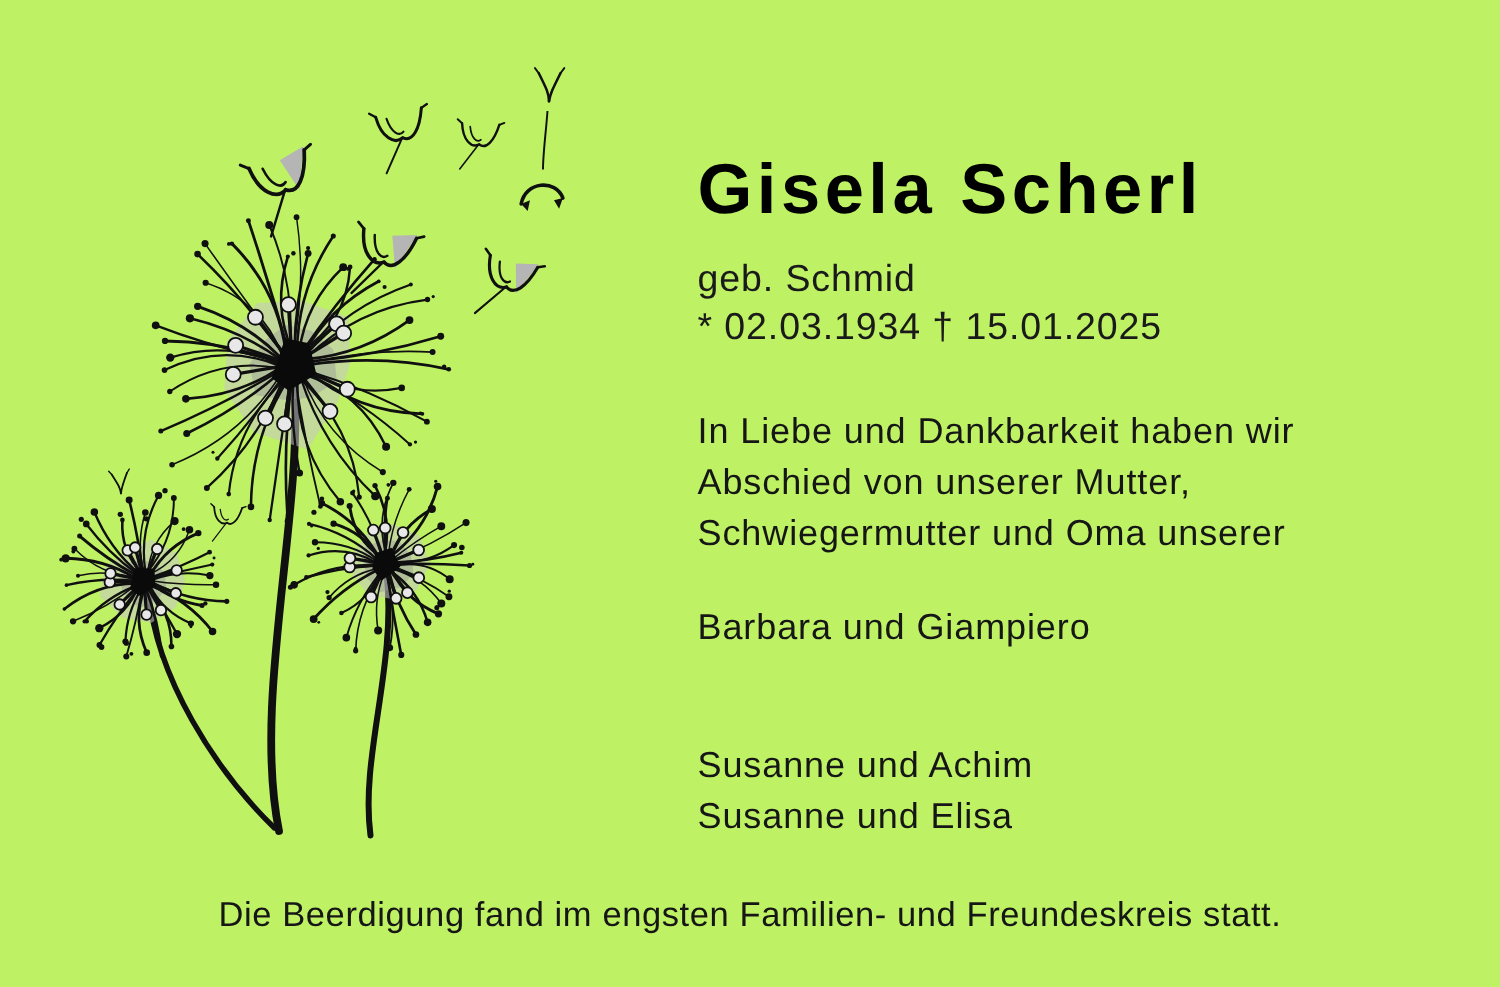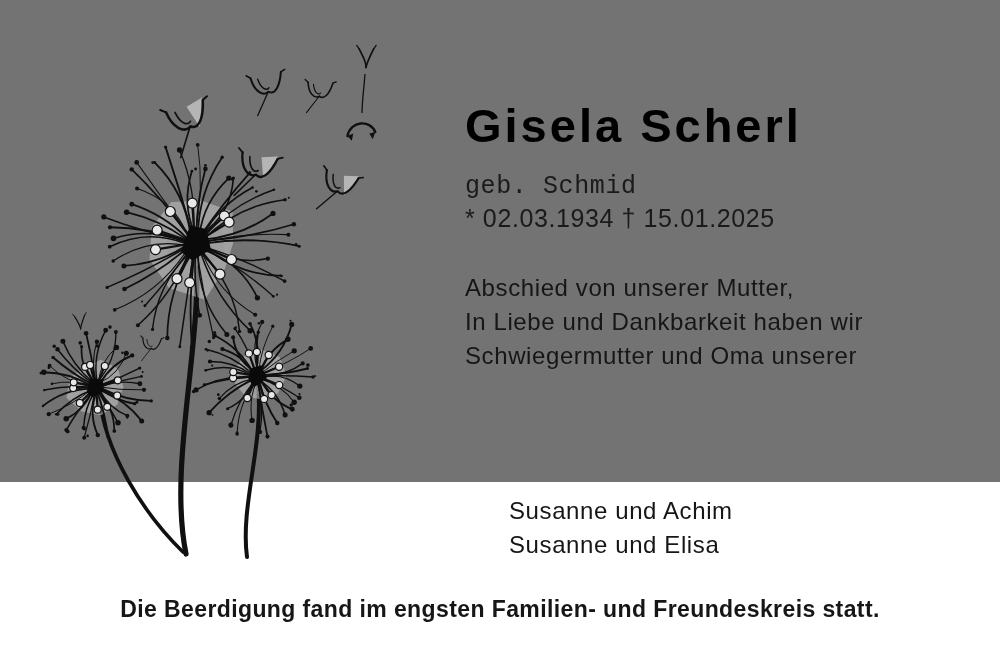--- a/index.html
+++ b/index.html
@@ -10,22 +10,22 @@
   body {
     width: 1000px;
     height: 658px;
     overflow: hidden;
     font-family: "Liberation Sans", "DejaVu Sans", sans-serif;
     color: #161616;
   }
   .notice {
     position: relative;
     width: 1000px;
-    height: 482px;
-    background: #737373;
+    height: 658px;
+    background: #bef264;
   }
   .illustration {
     position: absolute;
     left: 0;
     top: 0;
     width: 430px;
     height: 580px;
   }
   .text-col > * {
     position: absolute;
@@ -39,48 +39,47 @@
     font-weight: bold;
     letter-spacing: 3px;
     color: #000000;
     line-height: 1.1;
   }
   .sub {
     font-size: 25px;
     letter-spacing: 0.6px;
     color: #1a1a1a;
   }
-  .maiden { top: 172px; font-family: Liberation Mono, monospace; }
+  .maiden { top: 172px; }
   .dates  { top: 204px; text-align: right; }
   .tribute {
     top: 271px;
     font-size: 24px;
     line-height: 34px;
     letter-spacing: 0.6px;
   }
   .tribute span { display: block; }
   .names {
     font-size: 24px;
     line-height: 34px;
     letter-spacing: 0.6px;
   }
   .names div { display: block; }
   .group1 { top: 402px; }
-  .group2 { top: 494px; margin-left: 44px; }
+  .group2 { top: 494px; }
   .footer {
     position: absolute;
     top: 596px;
     left: 0;
     width: 1000px;
     text-align: center;
     font-size: 23px;
     letter-spacing: 0.4px;
     color: #161616;
     white-space: nowrap;
-    font-weight: bold;
   }
 </style>
 </head>
 <body>
 
 <div class="notice">
 
   <svg id="dandelion-svg" class="illustration" viewBox="0 0 430 580" xmlns="http://www.w3.org/2000/svg" aria-hidden="true">
       <path d="M196 252 C203 340 168 465 186 554" fill="none" stroke="#101010" stroke-width="5.2" stroke-linecap="round"></path>
       <path d="M99 394 C104 452 144 514 183 552" fill="none" stroke="#101010" stroke-width="3.6" stroke-linecap="round"></path>
@@ -494,26 +493,27 @@
       </g>
       <path d="M365 74 C364 88 362 102 362 113" fill="none" stroke="#101010" stroke-width="1.3"></path>
     </svg>
 
   <div class="text-col">
     <h1 class="deceased-name">Gisela Scherl</h1>
     <div class="sub maiden">geb. Schmid</div>
     <div class="sub dates">* 02.03.1934 † 15.01.2025</div>
 
     <p class="tribute">
+      <span>In Liebe und Dankbarkeit haben wir</span>
       <span>Abschied von unserer Mutter,</span>
-      <span>In Liebe und Dankbarkeit haben wir</span>
       <span>Schwiegermutter und Oma unserer</span>
     </p>
 
     <div class="names group1">
+      <div>Barbara und Giampiero</div>
     </div>
 
     <div class="names group2">
       <div>Susanne und Achim</div>
       <div>Susanne und Elisa</div>
     </div>
   </div>
 
   <div class="footer">Die Beerdigung fand im engsten Familien- und Freundeskreis statt.</div>
 </div>

